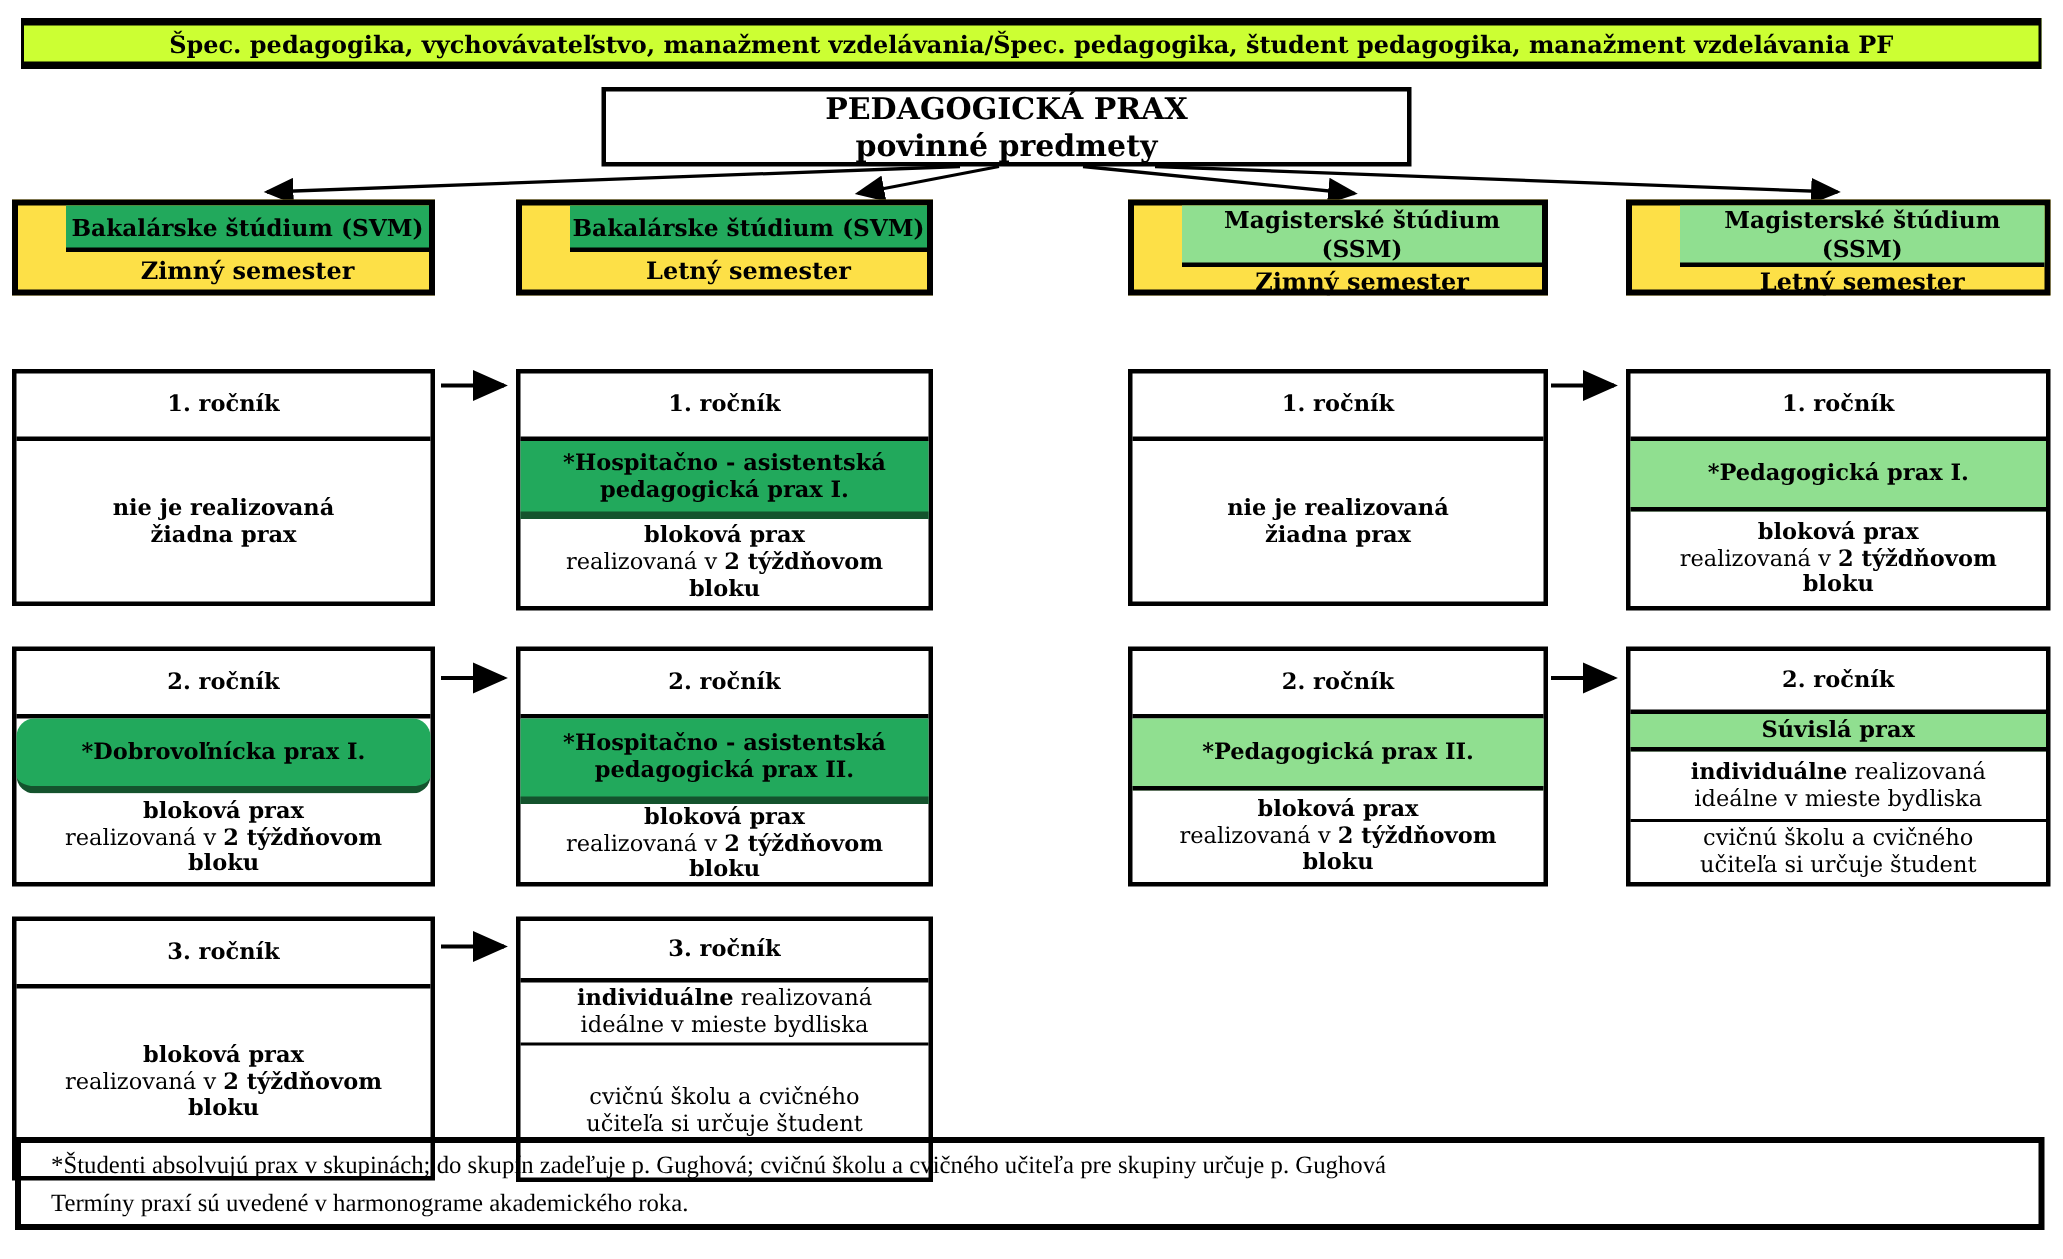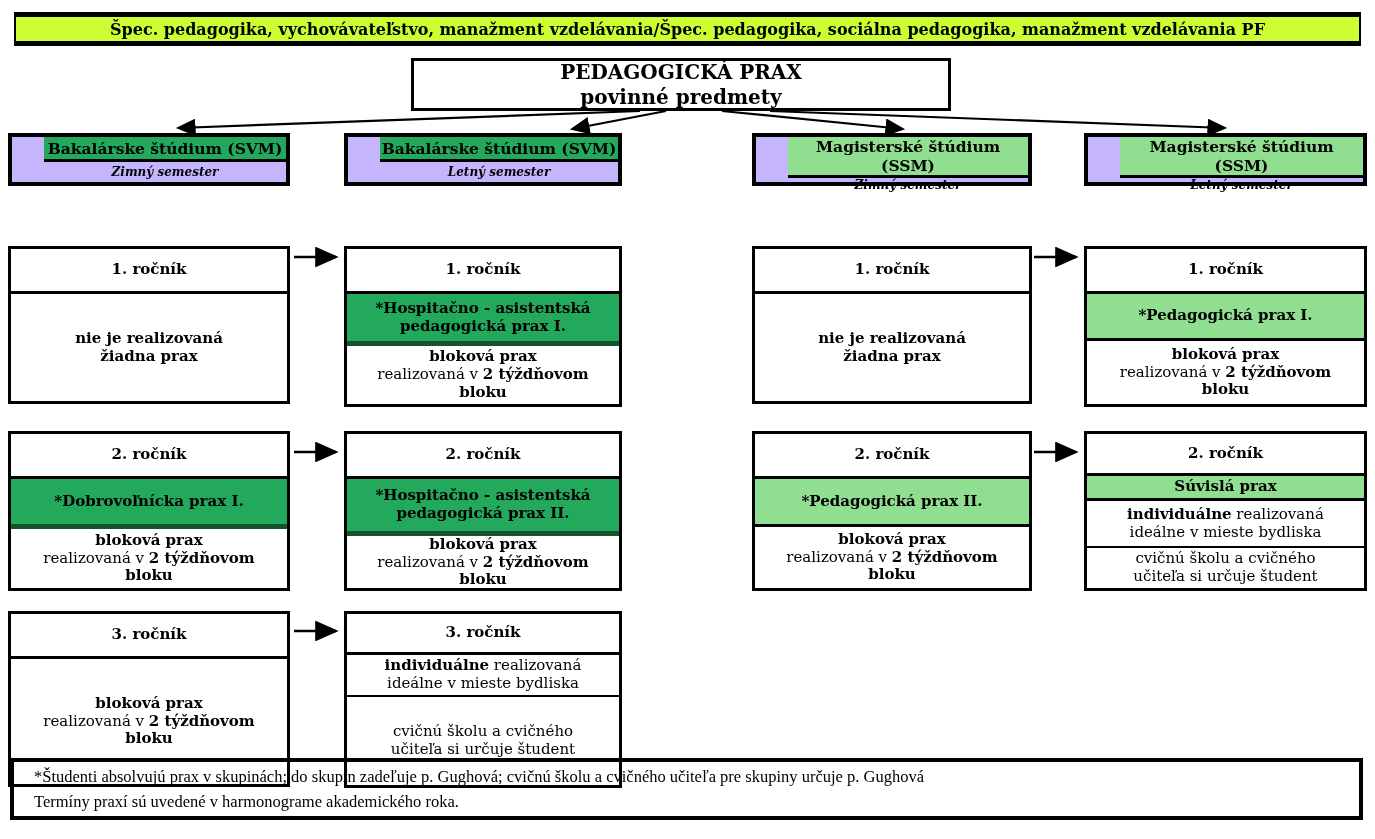--- a/index.html
+++ b/index.html
@@ -1,49 +1,49 @@
 <!DOCTYPE html>
 <html style="--banner-bg: #ccff33; --green-dark: #22a95c; --green-light: #90df90;"><head>
 <meta charset="utf-8">
 <style>
   html,body{margin:0;padding:0;background:#fff;}
   .page{position:relative;width:1375px;height:839px;background:#fff;overflow:hidden;
         font-family:"DejaVu Serif",serif;color:#000;}
   .banner{position:absolute;left:14px;top:12px;width:1347px;height:34px;box-sizing:border-box;
           background:var(--banner-bg,#ccff33);border:2px solid #000;border-top-width:5px;border-bottom-width:5px;
           display:flex;align-items:center;justify-content:center;font-weight:bold;font-size:16px;}
-  .titlebox{position:absolute;left:411px;top:58px;width:540px;height:53px;box-sizing:border-box;
+  .titlebox{position:absolute;left:401px;top:58px;width:540px;height:53px;box-sizing:border-box;
             border:3px solid #000;display:flex;flex-direction:column;align-items:center;justify-content:center;
             font-weight:bold;font-size:20px;line-height:1.25;text-align:center;}
-  .hdr{position:absolute;top:133px;height:53px;box-sizing:border-box;border:4px solid #000;background:#c4b5fd;
+  .hdr{position:absolute;top:133px;height:64px;box-sizing:border-box;border:4px solid #000;background:#fde047;
        display:flex;flex-direction:column;text-align:center;font-weight:bold;padding-left:32px;}
   .hdr-top{flex:1.15;display:flex;align-items:center;justify-content:center;border-bottom:3px solid #000;font-size:15.5px;}
   .hdr-top.dark{background:var(--green-dark,#22a95c);}
   .hdr-top.light{background:var(--green-light,#90df90);}
-  .hdr-bot{flex:1;display:flex;align-items:center;justify-content:center;font-size:12px;font-style:italic;}
+  .hdr-bot{flex:1;display:flex;align-items:center;justify-content:center;font-size:16px;}
   .box{position:absolute;box-sizing:border-box;border:3px solid #000;background:#fff;
        display:flex;flex-direction:column;text-align:center;font-weight:bold;font-size:15px;margin-top:48px;}
   .sec{display:flex;flex-direction:column;align-items:center;justify-content:center;line-height:1.18;box-sizing:content-box;}
   .sec-year{height:42px;border-bottom:3px solid #000;flex:none;}
   .green-d{background:var(--green-dark,#22a95c);border-bottom:5px solid #14532d;flex:none;}
   .green-l{background:var(--green-light,#90df90);border-bottom:3px solid #000;flex:none;}
   .mid{border-bottom:2px solid #000;flex:none;}
   .body{flex:1;padding:0 10px;}
   .reg{font-weight:normal;}
   .arrows{position:absolute;left:0;top:0;width:1375px;height:839px;pointer-events:none;}
   .footnote{position:absolute;left:10px;top:758px;width:1353px;height:62px;box-sizing:border-box;
             border:4px solid #000;padding:3px 20px;font-family:"Liberation Serif",serif;
             font-size:16.5px;line-height:1.5;text-align:left;font-weight:normal;}
 </style>
 </head>
 <body>
 
 <div class="page">
 
-  <div class="banner">Špec. pedagogika, vychovávateľstvo, manažment vzdelávania/Špec. pedagogika, sociálna pedagogika, manažment vzdelávania PF</div>
+  <div class="banner">Špec. pedagogika, vychovávateľstvo, manažment vzdelávania/Špec. pedagogika, študent pedagogika, manažment vzdelávania PF</div>
 
   <div class="titlebox">
     <span>PEDAGOGICKÁ PRAX</span>
     <span>povinné predmety</span>
   </div>
 
   <svg class="arrows" viewBox="0 0 1375 839" xmlns="http://www.w3.org/2000/svg">
     <defs>
       <marker id="ah" markerWidth="10" markerHeight="8" refX="8" refY="4" orient="auto">
         <path d="M0,0 L9,4 L0,8 z" fill="#000"></path>
@@ -119,21 +119,21 @@
     <div class="sec body">
       <div>
         <span>bloková prax</span><br>
         <span class="reg">realizovaná v </span><span>2 týždňovom bloku</span>
       </div>
     </div>
   </div>
 
   <div class="box" style="left:8px;top:383px;width:282px;height:160px;">
     <div class="sec sec-year">2. ročník</div>
-    <div class="sec green-d" style="height:45px;">
+    <div class="sec green-d" style="height:45px;border-radius:12px;">
       <span>*Dobrovoľnícka prax I.</span>
     </div>
     <div class="sec body">
       <div>
         <span>bloková prax</span><br>
         <span class="reg">realizovaná v </span><span>2 týždňovom bloku</span>
       </div>
     </div>
   </div>
 

